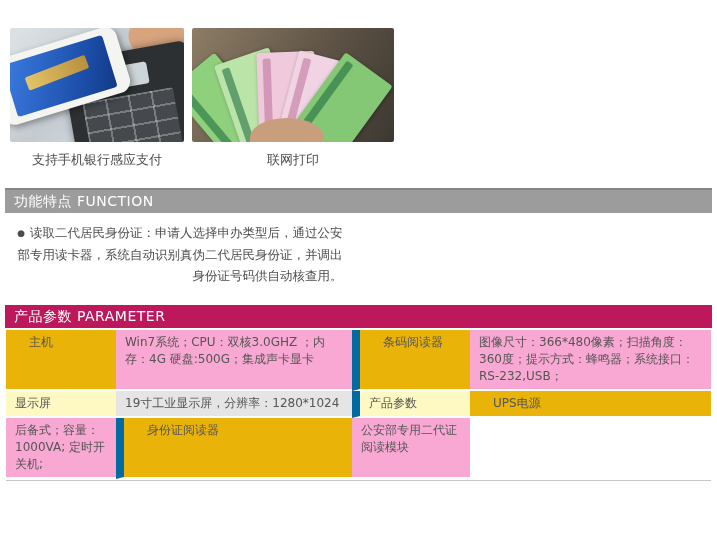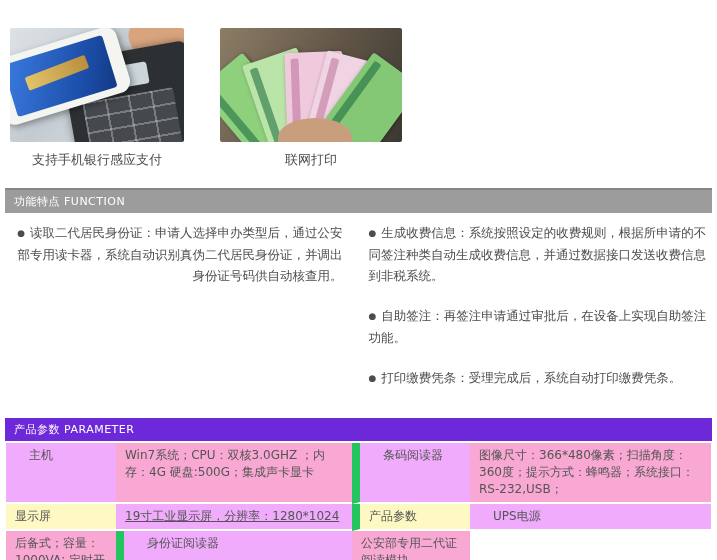--- a/index.html
+++ b/index.html
@@ -1,24 +1,24 @@
 <!DOCTYPE html>
 <html><head>
 <meta charset="utf-8">
 <style>
   html,body{margin:0;padding:0;}
   body{
     width:717px;height:560px;background:#ffffff;position:relative;overflow:hidden;
     font-family:"DejaVu Sans","Liberation Sans",sans-serif;color:#4c4c4c;
   }
   
-  .gallery{display:flex;gap:36px;padding:28px 16px 0 10px;}
+  .gallery{display:flex;gap:8px;padding:28px 16px 0 10px;}
   .figure{display:flex;flex-direction:column;}
   .figure.left{width:174px;}
-  .figure.right{width:182px;}
+  .figure.right{width:202px;}
   .photo{height:114px;position:relative;overflow:hidden;border-radius:2px;background:#dfe3e6;}
   .caption{margin-top:9px;font-size:13px;color:#4c4c4c;text-align:center;white-space:nowrap;}
 
   
   .photo.pay{background:linear-gradient(135deg,#dde2e5 0%,#c3cbd1 45%,#e8ebed 100%);}
   .pos-terminal{position:absolute;right:-14px;bottom:-26px;width:128px;height:118px;
     background:#2d3033;border-radius:10px;transform:rotate(-10deg);box-shadow:0 0 8px rgba(0,0,0,.4);}
   .pos-screen{position:absolute;left:22px;top:14px;width:62px;height:22px;background:#ccd5d9;border-radius:3px;}
   .pos-keypad{position:absolute;left:14px;top:44px;width:92px;height:62px;border-radius:4px;
     background:
@@ -43,44 +43,44 @@
   .t1{left:2px;background:#8fd07d;transform:rotate(-40deg);}
   .t2{left:36px;bottom:-8px;background:#bbe4a9;transform:rotate(-19deg);}
   .t3{left:66px;bottom:-6px;background:#efc9dc;transform:rotate(-2deg);}
   .t4{left:94px;bottom:-10px;background:#f1d4e3;transform:rotate(15deg);}
   .t5{left:120px;background:#84c876;transform:rotate(36deg);}
   .hand{position:absolute;left:58px;bottom:-16px;width:74px;height:40px;background:#c99e7d;
     border-radius:50% 50% 0 0;}
 
   
   .section-bar{margin:0 5px;height:23px;line-height:23px;padding-left:9px;color:#ffffff;
-    font-size:11px;letter-spacing:.5px;}
+    font-size:14px;letter-spacing:.5px;}
   .function-bar{margin-top:19px;background:#9c9c9c;border-top:2px solid #868686;}
-  .param-bar{margin-top:10px;background:#6d28d9;}
+  .param-bar{margin-top:10px;background:#be185d;}
 
   
   .function-body{display:flex;padding:9px 8px 0 8px;}
   .fcol{width:50%;box-sizing:border-box;}
   .fcol-left{padding-right:16px;text-align:right;}
   .fcol-right{padding-left:10px;padding-right:2px;}
   p.bullet{margin:0 0 9px 0;font-size:12.5px;line-height:21px;color:#4c4c4c;}
   .fcol-right p.bullet{margin-bottom:19px;}
   .dot{font-size:9px;vertical-align:1px;margin-right:5px;color:#4c4c4c;}
 
   
   .params-table{margin:2px 6px 0 6px;display:grid;
     grid-template-columns:110px 236px 118px 241px;
     border-bottom:1px solid #c7c7c7;padding-bottom:1px;}
   .cell{font-size:12px;line-height:17px;padding:4px 9px;border-bottom:2px solid #ffffff;
     box-sizing:border-box;color:#555555;}
-  .cell.rlabel{border-left:8px solid #22c55e;}
-  .lab.odd{background:#f0abfc;padding-left:23px;}
+  .cell.rlabel{border-left:8px solid #0369a1;}
+  .lab.odd{background:#eab308;padding-left:23px;}
   .lab.even{background:#fef9c3;}
   .val.odd{background:#f9a8d4;}
-  .val.even{background:#f0abfc;text-decoration:underline;}
+  .val.even{background:#e5e5e5;}
 </style>
 </head>
 <body>
 
 <div class="gallery">
   <div class="figure left">
     <div class="photo pay">
       <span class="finger"></span>
       <span class="pos-terminal">
         <span class="pos-screen"></span>
@@ -117,25 +117,20 @@
     <div class="caption">联网打印</div>
   </div>
 </div>
 
 <div class="section-bar function-bar">功能特点 FUNCTION</div>
 
 <div class="function-body">
   <div class="fcol fcol-left">
     <p class="bullet"><span class="dot">●</span><span>读取二代居民身份证：申请人选择申办类型后，通过公安部专用读卡器，系统自动识别真伪二代居民身份证，并调出身份证号码供自动核查用。</span></p>
   </div>
-  <div class="fcol fcol-right">
-    <p class="bullet"><span class="dot">●</span><span>生成收费信息：系统按照设定的收费规则，根据所申请的不同签注种类自动生成收费信息，并通过数据接口发送收费信息到非税系统。</span></p>
-    <p class="bullet"><span class="dot">●</span><span>自助签注：再签注申请通过审批后，在设备上实现自助签注功能。</span></p>
-    <p class="bullet"><span class="dot">●</span><span>打印缴费凭条：受理完成后，系统自动打印缴费凭条。</span></p>
-  </div>
 </div>
 
 <div class="section-bar param-bar">产品参数 PARAMETER</div>
 
 <div class="params-table">
 
   <div class="cell lab odd">主机</div>
   <div class="cell val odd">Win7系统；CPU：双核3.0GHZ ；内存：4G 硬盘:500G；集成声卡显卡</div>
   <div class="cell lab odd rlabel">条码阅读器</div>
   <div class="cell val odd">图像尺寸：366*480像素；扫描角度：360度；提示方式：蜂鸣器；系统接口：RS-232,USB；</div>

